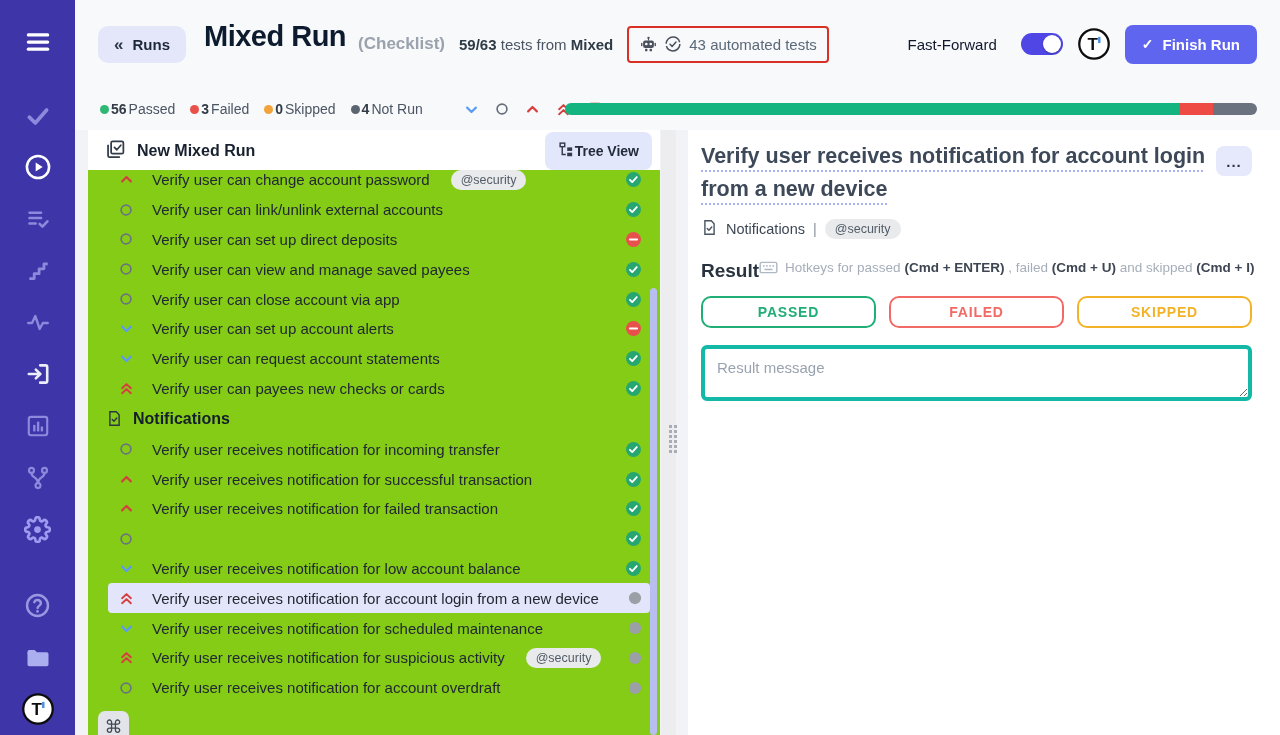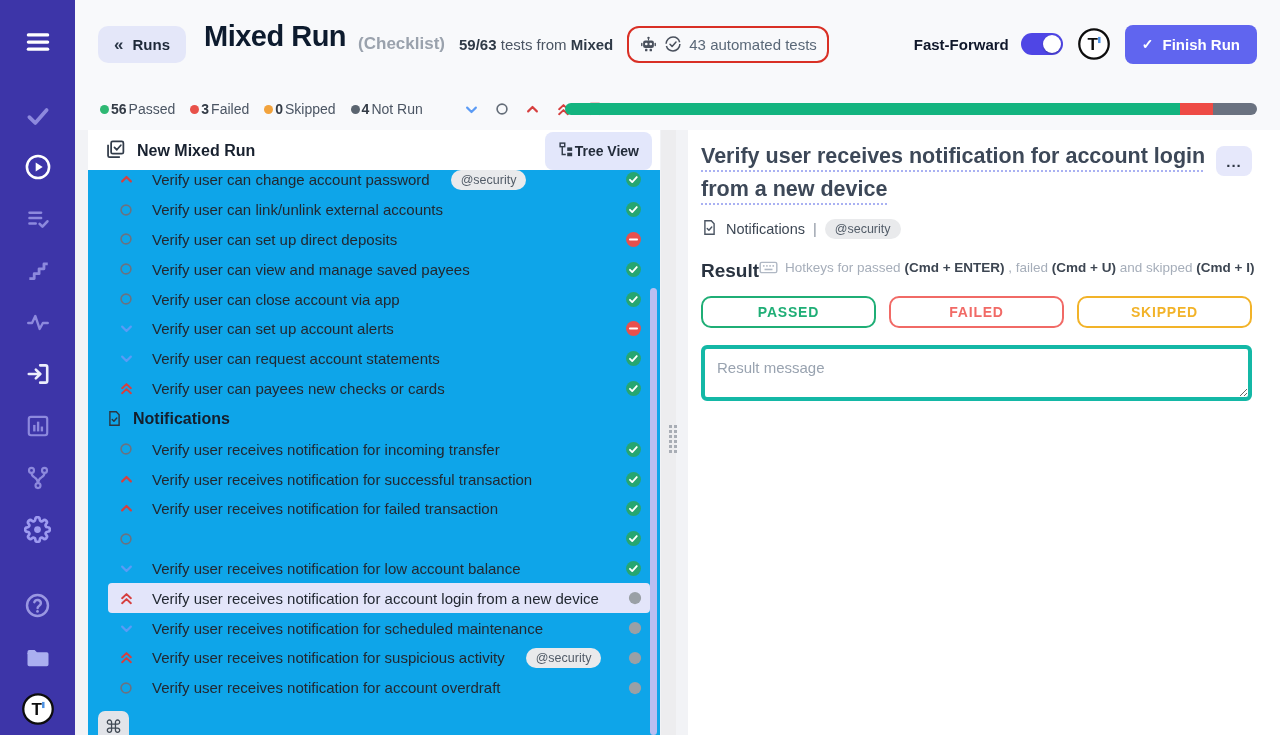--- a/index.html
+++ b/index.html
@@ -24,24 +24,24 @@
   .runs-btn { display:flex; align-items:center; gap:9px; background:#e4e7f9; border:none;
     border-radius:10px; padding:10px 16px; font-family:inherit; font-weight:700;
     font-size:15px; color:#1d2838; cursor:pointer; }
   .runs-btn .chev { font-size:17px; line-height:1; color:#2a3647; }
   .page-title { font-size:29px; font-weight:800; color:#0d1b2e; margin:0 2px 16px 8px;
     letter-spacing:-0.5px; white-space:nowrap; }
   .subtitle { font-size:17px; font-weight:700; color:#9aa2ad; margin-right:4px; }
   .tests-meta { font-size:15px; color:#4b5563; white-space:nowrap; }
   .tests-meta b { color:#2f3a47; }
   .auto-badge { display:flex; align-items:center; gap:7px; border:2px solid #d93025;
-    border-radius:12px; padding:7px 10px; color:#5a6878; font-size:15px; margin-left:4px;
+    border-radius:4px; padding:7px 10px; color:#5a6878; font-size:15px; margin-left:4px;
     background:transparent; white-space:nowrap; }
   .spacer { flex:1; }
-  .ff-label { font-weight:700; font-size:15px; color:#0f172a; margin-right:2px; white-space:nowrap; }
+  .ff-label { font-weight:400; font-size:15px; color:#0f172a; margin-right:14px; white-space:nowrap; }
   .toggle { width:42px; height:22px; background:#4f46e5; border-radius:11px;
     position:relative; cursor:pointer; flex-shrink:0; }
   .toggle .knob { position:absolute; right:2px; top:2px; width:18px; height:18px;
     background:#fff; border-radius:50%; box-shadow:0 1px 2px rgba(0,0,0,.25); }
   .t-logo { width:34px; height:34px; margin:0 4px; flex-shrink:0; }
   .finish-btn { display:flex; align-items:center; gap:9px; background:#6065ef; color:#fff;
     border:none; border-radius:8px; padding:11px 17px; font-family:inherit; font-weight:700;
     font-size:15px; cursor:pointer; white-space:nowrap; }
   .finish-btn .fcheck { font-size:14px; }
 
@@ -54,21 +54,21 @@
   .stat-num { font-weight:700; color:#333b46; }
   .filters { display:flex; align-items:center; gap:16px; margin-left:26px; }
   .filters .f-ic { display:flex; align-items:center; cursor:pointer; }
   .progress { position:absolute; left:490px; top:50%; transform:translateY(-50%);
     width:692px; height:12px; border-radius:6px; overflow:hidden; display:flex; }
   .progress .seg { height:100%; }
 
   
   .content { flex:1; display:flex; padding-left:13px; min-height:0; }
 
-  .list-panel { width:572px; background:#0ea5e9; position:relative; display:flex;
+  .list-panel { width:572px; background:#84cc16; position:relative; display:flex;
     flex-direction:column; flex-shrink:0; }
   .list-header { height:40px; display:flex; align-items:center; padding:2px 8px 0 17px;
     background:#fff; position:relative; z-index:2; }
   .list-header .lh-title { font-size:16px; font-weight:700; color:#18212f; margin-left:11px; }
   .tree-btn { margin-left:auto; display:flex; align-items:center; gap:0; background:#e3e7fb;
     border:none; border-radius:8px; padding:9px 13px; font-family:inherit; font-size:14px;
     font-weight:600; color:#232c3a; cursor:pointer; }
   .list-body { flex:1; overflow:hidden; position:relative; z-index:1; }
   .list-body > :first-child { margin-top:-5px; }
   .row { height:29.8px; display:flex; align-items:center; padding:0 8px 0 6px;

